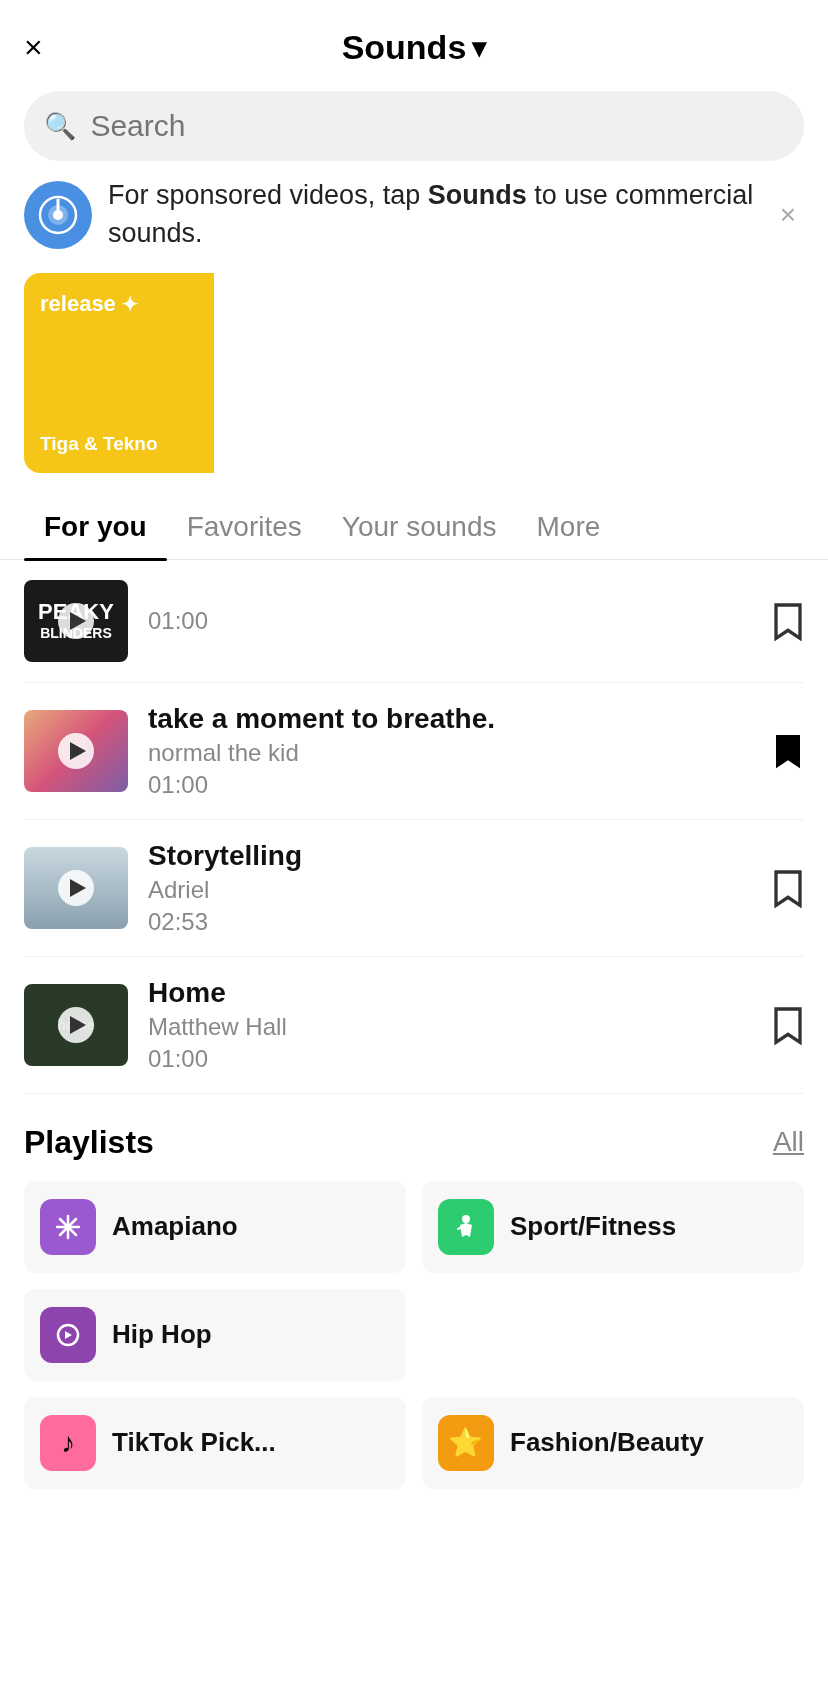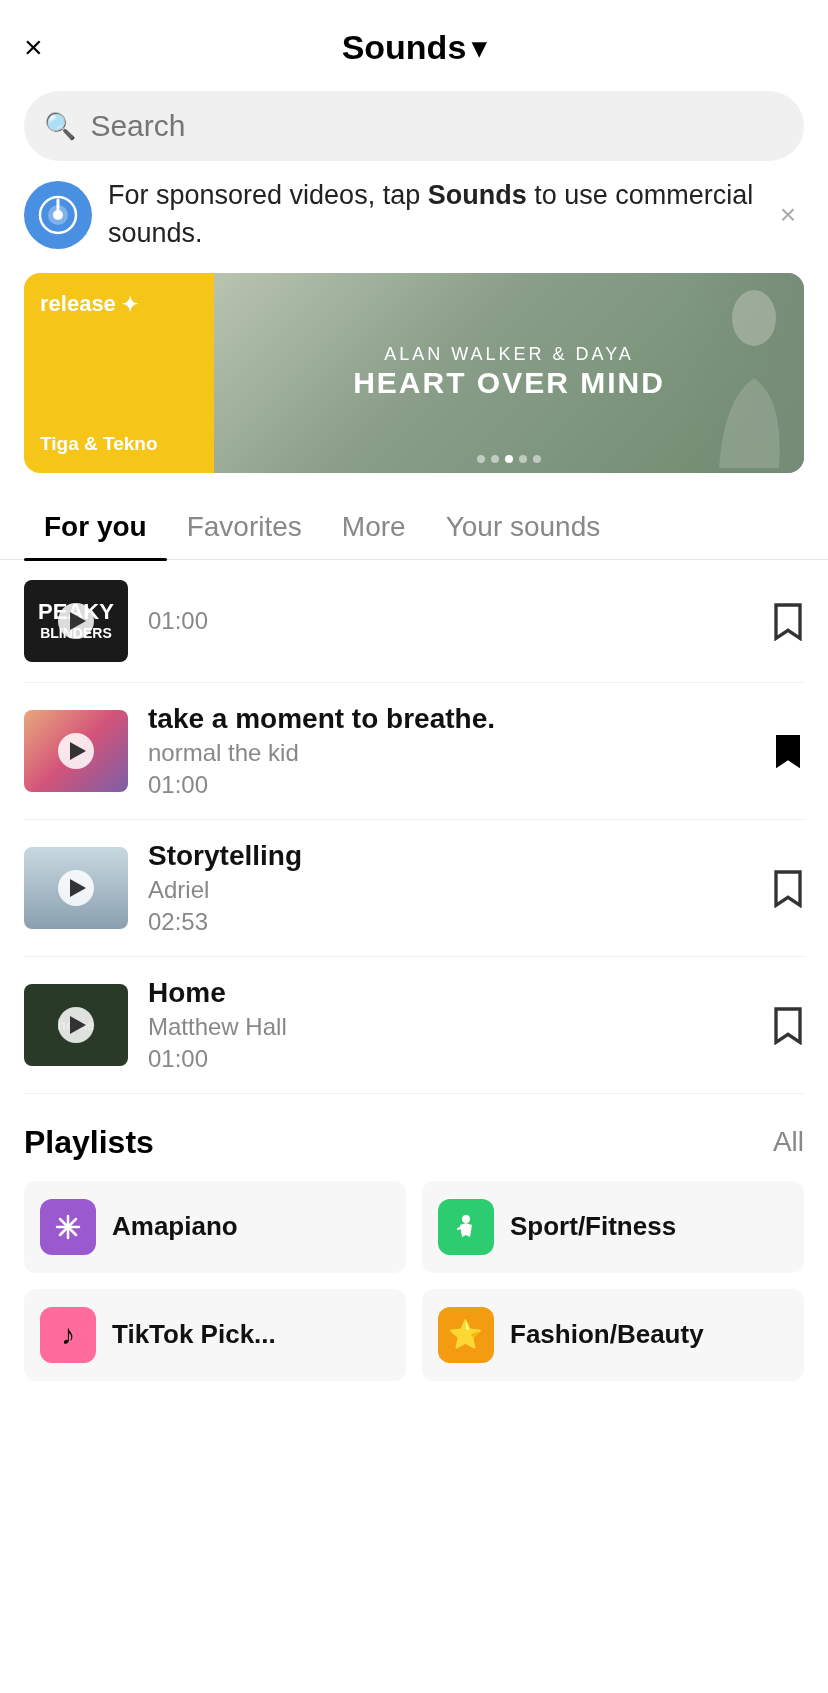--- a/index.html
+++ b/index.html
@@ -317,20 +317,21 @@
       margin-bottom: 20px;
     }
     .playlists-title {
       font-size: 32px;
       font-weight: 800;
     }
     .playlists-all {
       font-size: 28px;
       color: #888;
       cursor: pointer;
+      text-decoration: underline;
     }
     .playlist-grid {
       display: grid;
       grid-template-columns: 1fr 1fr;
       gap: 16px;
     }
     .playlist-item {
       display: flex;
       align-items: center;
       gap: 16px;
@@ -404,47 +405,27 @@
 </div>
 
 <div class="hero-banner">
   <div class="hero-left">
     <div class="hero-release">
       <span>release</span>
       <span class="hero-release-star">✦</span>
     </div>
     <div class="hero-artist-bottom">Tiga &amp; Tekno</div>
   </div>
-  <div class="hero-right">
-    <div class="hero-text-block">
-      <div class="hero-artist-name">Alan Walker &amp; Daya</div>
-      <div class="hero-song-title">Heart Over Mind</div>
-    </div>
-
-    <div class="hero-person">
-      <svg width="90" height="190" viewBox="0 0 90 190" fill="none">
-        <ellipse cx="55" cy="40" rx="22" ry="28" fill="rgba(180,190,175,0.6)"></ellipse>
-        <path d="M20 190 Q25 120 55 100 Q85 120 80 190Z" fill="rgba(160,175,160,0.5)"></path>
-      </svg>
-    </div>
-    <div class="hero-dots">
-      <div class="hero-dot"></div>
-      <div class="hero-dot"></div>
-      <div class="hero-dot active"></div>
-      <div class="hero-dot"></div>
-      <div class="hero-dot"></div>
-    </div>
-  </div>
 </div>
 
 <div class="tabs">
   <div class="tab active">For you</div>
   <div class="tab">Favorites</div>
+  <div class="tab">Your sounds</div>
   <div class="tab">More</div>
-  <div class="tab">Your sounds</div>
 </div>
 
 <div class="sound-list">
 
   <div class="sound-item">
     <div class="sound-thumb sound-thumb-peaky">
       <div style="display:flex;flex-direction:column;align-items:center;justify-content:center;height:100%;gap:2px;">
         <span style="color:#fff;font-size:22px;font-weight:900;line-height:1;">PEAKY</span>
         <span style="color:#fff;font-size:14px;font-weight:700;">BLINDERS</span>
       </div>
@@ -535,20 +516,29 @@
         <svg width="32" height="32" viewBox="0 0 32 32" fill="none">
           <circle cx="16" cy="8" r="4" fill="white"></circle>
           <path d="M10 14 L16 12 L22 14 L20 26 L16 24 L12 26Z" fill="white"></path>
           <path d="M8 18 L12 16" stroke="white" stroke-width="2" stroke-linecap="round"></path>
         </svg>
       </div>
       <span class="playlist-name">Sport/Fitness</span>
     </div>
 
 
+    <div class="playlist-item">
+      <div class="playlist-icon playlist-icon-hiphop">
+        <svg width="32" height="32" viewBox="0 0 32 32" fill="none">
+          <circle cx="16" cy="16" r="10" stroke="white" stroke-width="2.5"></circle>
+          <path d="M13 12 L20 16 L13 20Z" fill="white"></path>
+        </svg>
+      </div>
+      <span class="playlist-name">Hip Hop</span>
+    </div>
 
   </div>
 
   <div class="playlist-partial">
     <div class="playlist-item">
       <div class="playlist-icon playlist-icon-tiktok">
         <span style="font-size:28px;">♪</span>
       </div>
       <span class="playlist-name">TikTok Pick...</span>
     </div>

